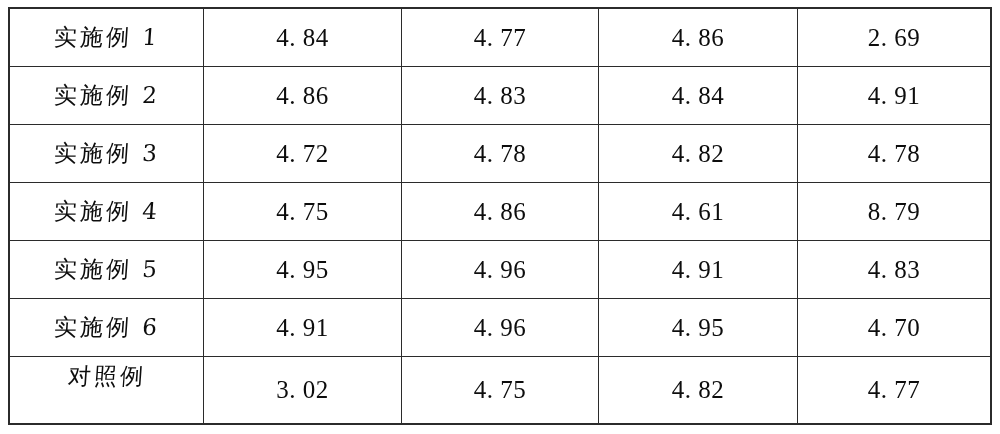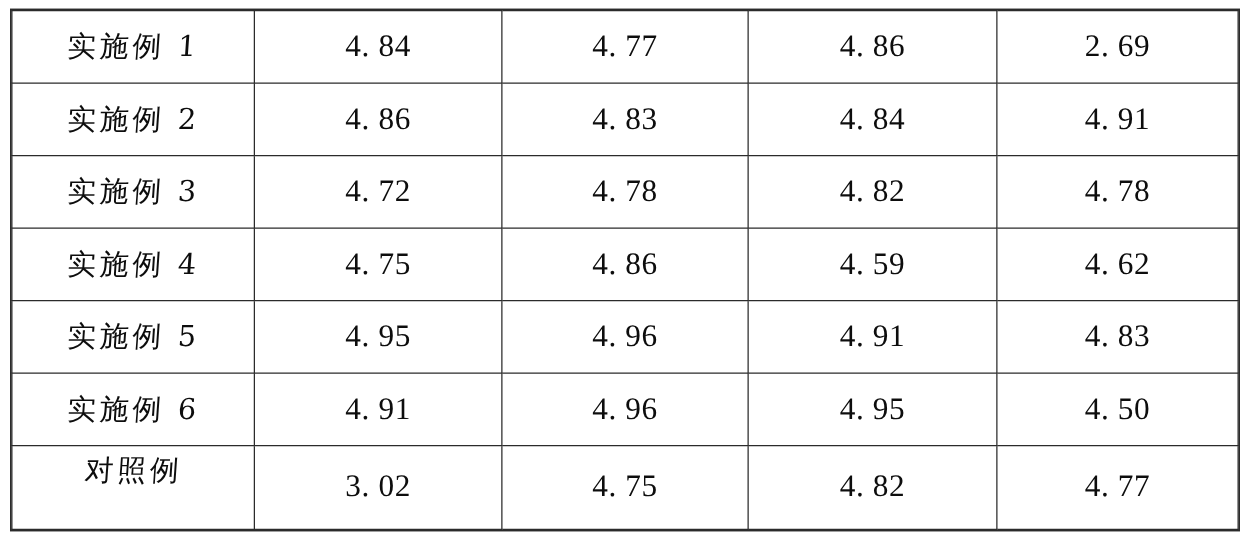--- a/index.html
+++ b/index.html
@@ -124,38 +124,38 @@
         <td class="num-cell">4. 72</td>
         <td class="num-cell">4. 78</td>
         <td class="num-cell">4. 82</td>
         <td class="num-cell">4. 78</td>
       </tr>
 
       <tr class="row-normal">
         <td class="label-cell"><span class="cjk">实施例 4</span></td>
         <td class="num-cell">4. 75</td>
         <td class="num-cell">4. 86</td>
-        <td class="num-cell">4. 59</td>
-        <td class="num-cell">4. 62</td>
+        <td class="num-cell">4. 61</td>
+        <td class="num-cell">8. 79</td>
       </tr>
 
       <tr class="row-normal">
         <td class="label-cell"><span class="cjk">实施例 5</span></td>
         <td class="num-cell">4. 95</td>
         <td class="num-cell">4. 96</td>
         <td class="num-cell">4. 91</td>
         <td class="num-cell">4. 83</td>
       </tr>
 
       <tr class="row-normal">
         <td class="label-cell"><span class="cjk">实施例 6</span></td>
         <td class="num-cell">4. 91</td>
         <td class="num-cell">4. 96</td>
         <td class="num-cell">4. 95</td>
-        <td class="num-cell">4. 50</td>
+        <td class="num-cell">4. 70</td>
       </tr>
 
       <tr class="row-tall">
         <td class="label-cell"><span class="cjk">对照例</span></td>
         <td class="num-cell">3. 02</td>
         <td class="num-cell">4. 75</td>
         <td class="num-cell">4. 82</td>
         <td class="num-cell">4. 77</td>
       </tr>
 

